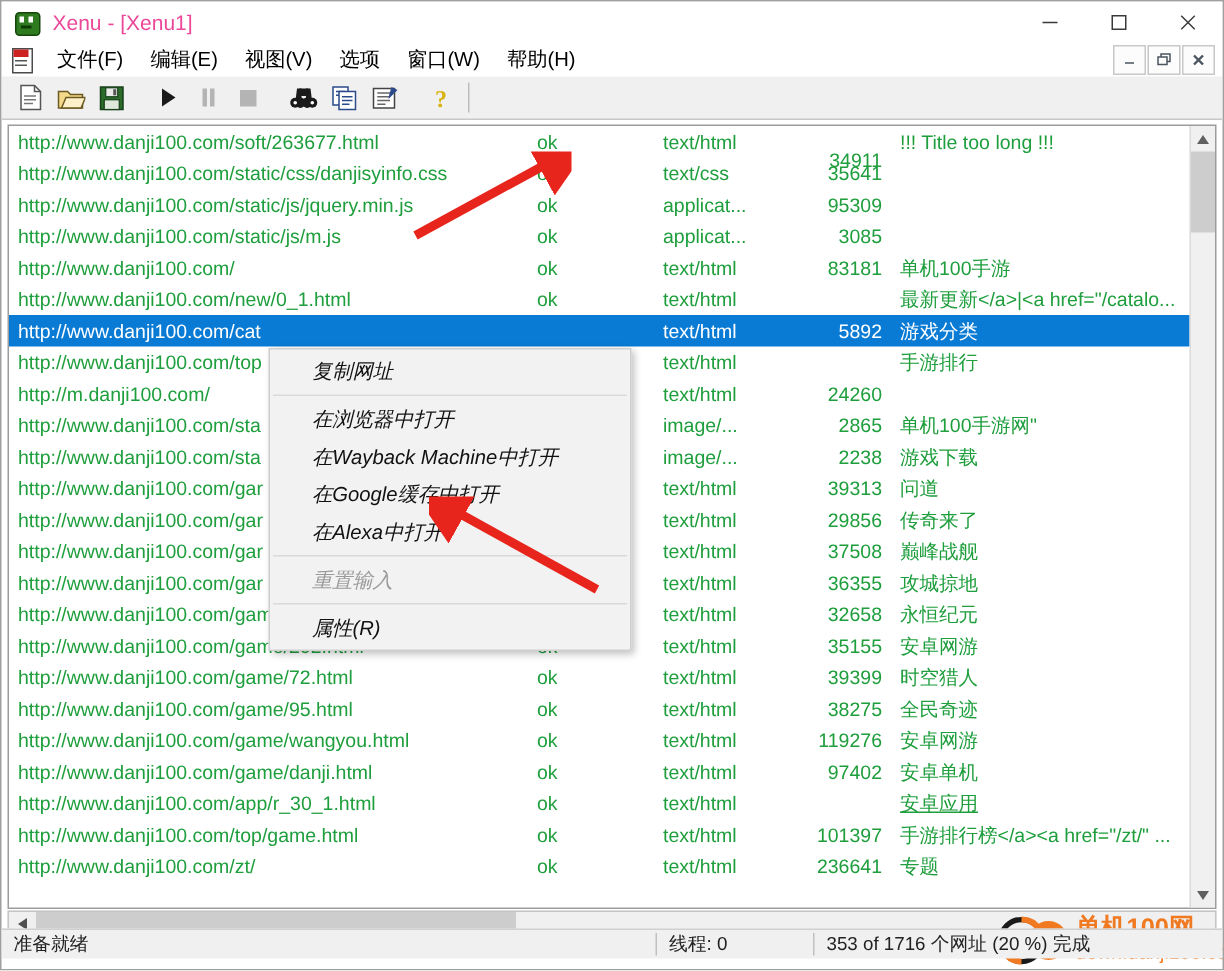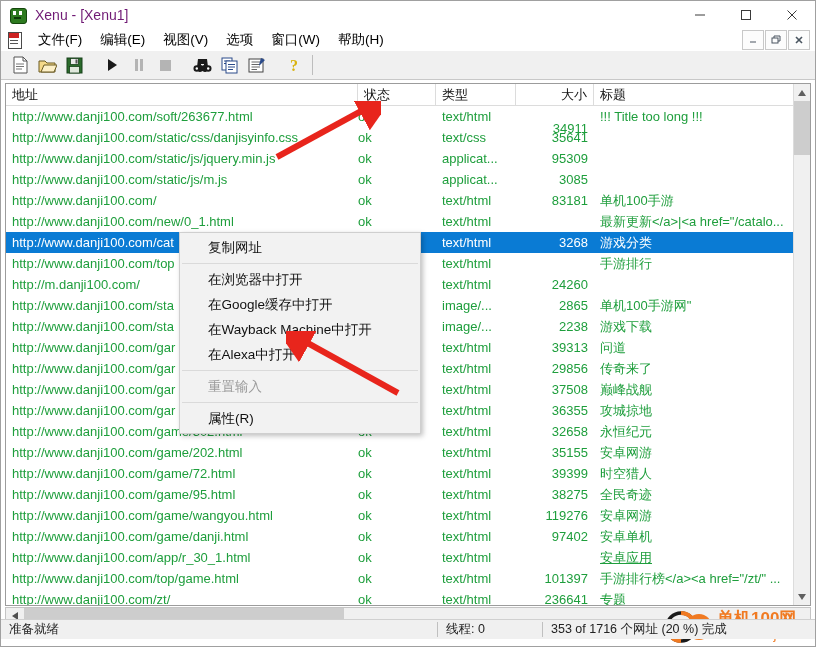--- a/index.html
+++ b/index.html
@@ -34,21 +34,21 @@
   }
   .app-icon .eye1, .app-icon .eye2 {
     position: absolute; width: 3px; height: 4px; background: #ffffff; top: 5px;
   }
   .app-icon .eye1 { left: 4px; }
   .app-icon .eye2 { left: 10px; }
   .app-icon .mouth {
     position: absolute; left: 5px; top: 11px; width: 7px; height: 2px; background: #0d3a07;
   }
   .title-text {
-    font-size: 14px; color: #701a75; white-space: nowrap;
+    font-size: 14px; color: #ec4899; white-space: nowrap;
   }
   .win-btns {
     margin-left: auto; display: flex; height: 28px;
   }
   .win-btn {
     width: 46px; height: 28px; display: flex; align-items: center; justify-content: center;
     font-size: 13px; color: #333; background: transparent;
   }
   .win-btn svg { display:block; }
 
@@ -178,20 +178,21 @@
   
   .ctxmenu {
     position: absolute; left: 178px; top: 231px; width: 242px;
     background: #f2f2f2; border: 1px solid #cfcfcf;
     box-shadow: 2px 2px 5px rgba(0,0,0,0.25);
     padding: 2px 0; box-sizing: border-box;
   }
   .ctx-item {
     font-size: 13.5px; color: #111; padding: 4px 0 4px 28px; white-space: nowrap;
     line-height: 17px;
+    font-style: italic;
   }
   .ctx-item.disabled { color: #9a9a9a; }
   .ctx-sep { height: 1px; background: #dadada; margin: 3px 2px; }
 
   
   .anno { position: absolute; pointer-events: none; }
 
   
   .watermark {
     position: absolute; left: 660px; top: 604px; width: 152px; height: 42px;
@@ -366,27 +367,20 @@
       <svg width="14" height="17" viewBox="0 0 14 17">
         <text x="7" y="14" text-anchor="middle" font-family="Liberation Serif, serif" font-size="16" font-weight="bold" fill="#d9b310">?</text>
       </svg>
     </div>
 
     <div class="tb-sep"></div>
   </div>
 
   <div class="listarea">
 
-    <div class="lv-header">
-      <div class="lv-th col-addr">地址</div>
-      <div class="lv-th col-status">状态</div>
-      <div class="lv-th col-type">类型</div>
-      <div class="lv-th col-size num">大小</div>
-      <div class="lv-th col-title">标题</div>
-    </div>
 
     <div class="lv-body" id="lv-body">
         <div class="lv-row">
           <div class="cell" style="width: 352px;">http://www.danji100.com/soft/263677.html</div>
           <div class="cell" style="width: 78px; padding-left: 0px; justify-content: flex-start;">ok</div>
           <div class="cell" style="width: 80px;">text/html</div>
           <div class="cell num" style="width: 78px; margin-top: 24px;">34911</div>
           <div class="cell" style="width: 200px;">!!! Title too long !!!</div>
         </div>
         <div class="lv-row">
@@ -421,21 +415,21 @@
           <div class="cell" style="width: 352px;">http://www.danji100.com/new/0_1.html</div>
           <div class="cell" style="width: 78px; padding-left: 0px; justify-content: flex-start;">ok</div>
           <div class="cell" style="width: 80px;">text/html</div>
           <div class="cell num" style="width: 78px;"></div>
           <div class="cell" style="width: 200px;">最新更新&lt;/a&gt;|&lt;a href="/catalo...</div>
         </div>
         <div class="lv-row selected">
           <div class="cell" style="width: 352px;">http://www.danji100.com/cat</div>
           <div class="cell" style="width: 78px; padding-left: 0px; justify-content: flex-start;"></div>
           <div class="cell" style="width: 80px;">text/html</div>
-          <div class="cell num" style="width: 78px;">3268</div>
+          <div class="cell num" style="width: 78px;">5892</div>
           <div class="cell" style="width: 200px;">游戏分类</div>
         </div>
         <div class="lv-row">
           <div class="cell" style="width: 352px;">http://www.danji100.com/top</div>
           <div class="cell" style="width: 78px; padding-left: 0px; justify-content: flex-start;"></div>
           <div class="cell" style="width: 80px;">text/html</div>
           <div class="cell num" style="width: 78px;"></div>
           <div class="cell" style="width: 200px;">手游排行</div>
         </div>
         <div class="lv-row">
@@ -572,22 +566,22 @@
           <polygon points="6,0 6,8 0,4" fill="#505050"></polygon>
         </svg>
     </div>
     <div class="h-thumb"></div>
   </div>
 
   <div class="ctxmenu">
     <div class="ctx-item">复制网址</div>
     <div class="ctx-sep"></div>
     <div class="ctx-item">在浏览器中打开</div>
+    <div class="ctx-item">在Wayback Machine中打开</div>
     <div class="ctx-item">在Google缓存中打开</div>
-    <div class="ctx-item">在Wayback Machine中打开</div>
     <div class="ctx-item">在Alexa中打开</div>
     <div class="ctx-sep"></div>
     <div class="ctx-item disabled">重置输入</div>
     <div class="ctx-sep"></div>
     <div class="ctx-item">属性(R)</div>
   </div>
 
   <svg class="anno" style="left:270px; top:100px;" width="110" height="60" viewBox="0 0 110 60">
     <defs>
       <marker id="ah1" markerWidth="7" markerHeight="7" refX="1" refY="3.5" orient="auto">

